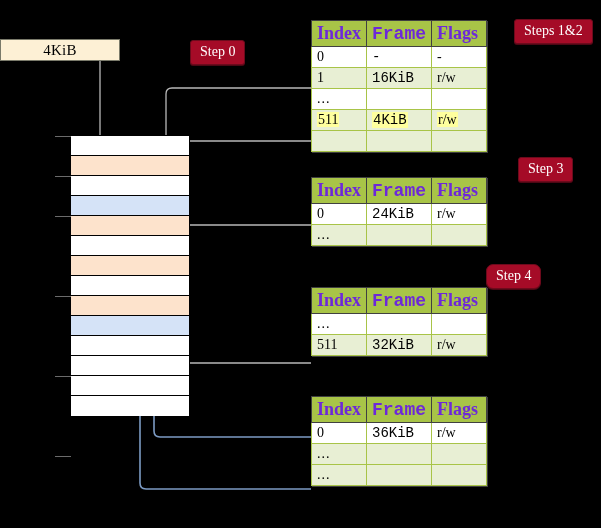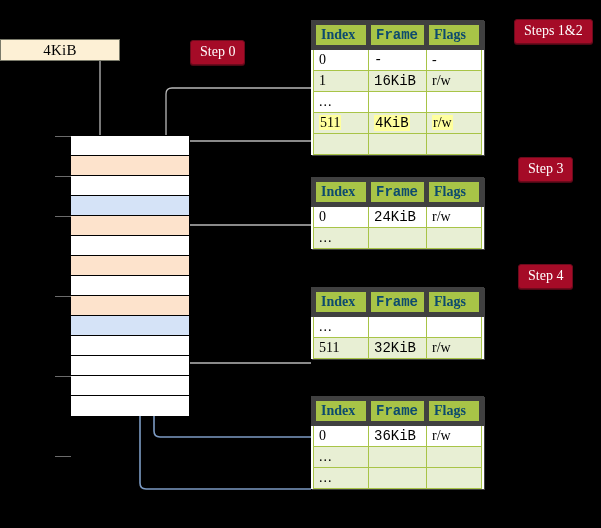--- a/index.html
+++ b/index.html
@@ -22,21 +22,21 @@
   .step-badge{
     background:#A50B27;color:#fff;font-size:14px;
     padding:2px 9px 3px 9px;border-radius:3px;
     border:1px solid #6d0a1c;
     box-shadow:0 1px 0 #4d0714;
     white-space:nowrap;line-height:1.25;
   }
   #step0{left:190px;top:40px;}
   #step12{left:514px;top:19px;}
   #step3{left:518px;top:157px;font-family:Liberation Serif, serif;}
-  #step4{left:518px;top:264px;}
+  #step4{left:486px;top:264px;border-radius:7px;}
 
   
   #memory-column{
     left:70px;top:135px;width:120px;height:280px;
     border:1.5px solid #000;box-sizing:border-box;background:#fff;
   }
   .mem-row{
     width:100%;box-sizing:border-box;
     border-bottom:1.5px solid #000;
     height:20px;
@@ -59,23 +59,23 @@
     box-shadow:1px 1px 0 rgba(255,255,255,.25);
   }
   .pt td,.pt th{
     border:1px solid #A8C447;
     padding:2px 5px;
     height:21px;box-sizing:border-box;
     text-align:left;vertical-align:middle;
     font-weight:normal;
   }
   .pt th{
-    background:#A8C447;color:#0c4a6e;
-    font-weight:bold;font-size:14px;
-    border:5px solid #404040;
+    background:#A8C447;color:#6d28d9;
+    font-weight:bold;font-size:18px;
+    border:1px solid #404040;
   }
   .pt tr.alt td{background:#E8EFD4;}
   .pt tr.plain td{background:#ffffff;}
   .col-index{width:55px;}
   .col-frame{width:58px;font-family:Liberation Mono, monospace;}
   .col-flags{width:55px;}
   .hl{background:#FFFF9E;padding:0 1px;}
   .dots{letter-spacing:1px;}
 
   #pt1{left:311px;top:20px;}

